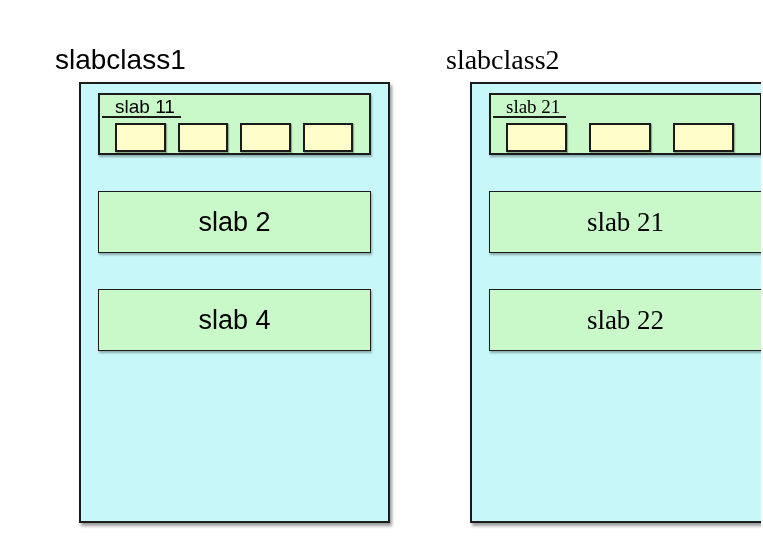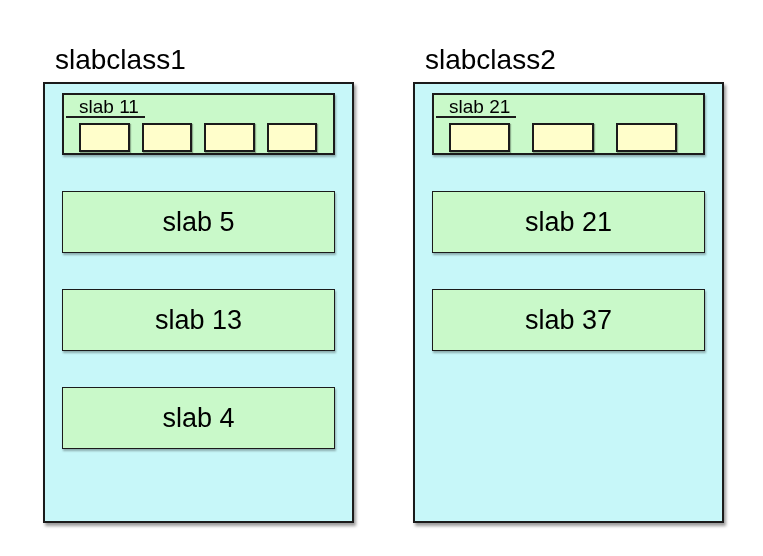--- a/index.html
+++ b/index.html
@@ -14,34 +14,35 @@
   .canvas{
     position:relative;
     width:763px;height:556px;
     background:#ffffff;
     font-family:"Liberation Sans", sans-serif;
     color:var(--text);
     overflow:hidden;
   }
   .slabclass-col{position:absolute;top:38px;width:311px;}
   .col1{left:37px;}
-  .col2{left:407px;}
+  .col2{left:428px;font-family:Liberation Serif, serif;}
   .slabclass-title{
     font-size:28px;
     line-height:28px;
     margin-left:10px;
     margin-bottom:6px;
     color:var(--text);
   }
   .slabclass-container{
     width:311px;height:441px;
     background:var(--slabclass-fill);
     border:2px solid var(--border);
     box-shadow:2px 3px 3px rgba(0,0,0,0.40);
     padding:9px 17px 0 17px;
+    margin-left:36px;
   }
   .slab{
     background:var(--slab-fill);
     border:2px solid var(--border);
     box-shadow:1px 2px 2px rgba(0,0,0,0.30);
   }
   .header-slab{height:62px;}
   .header-label{
     display:block;
     width:fit-content;
@@ -85,35 +86,34 @@
     <div class="slabclass-container">
       <div class="slab header-slab">
         <span class="header-label">slab 11</span>
         <div class="chunk-row">
           <div class="chunk"></div>
           <div class="chunk"></div>
           <div class="chunk"></div>
           <div class="chunk"></div>
         </div>
       </div>
-      <div class="slab full-slab">slab 5</div>
-      <div class="slab full-slab">slab 13</div>
+      <div class="slab full-slab">slab 2</div>
       <div class="slab full-slab">slab 4</div>
     </div>
   </div>
 
   <div class="slabclass-col col2">
     <div class="slabclass-title">slabclass2</div>
     <div class="slabclass-container">
       <div class="slab header-slab">
         <span class="header-label">slab 21</span>
         <div class="chunk-row">
           <div class="chunk"></div>
           <div class="chunk"></div>
           <div class="chunk"></div>
         </div>
       </div>
       <div class="slab full-slab">slab 21</div>
-      <div class="slab full-slab">slab 37</div>
+      <div class="slab full-slab">slab 22</div>
     </div>
   </div>
 
 </div>
 
 </body></html>

